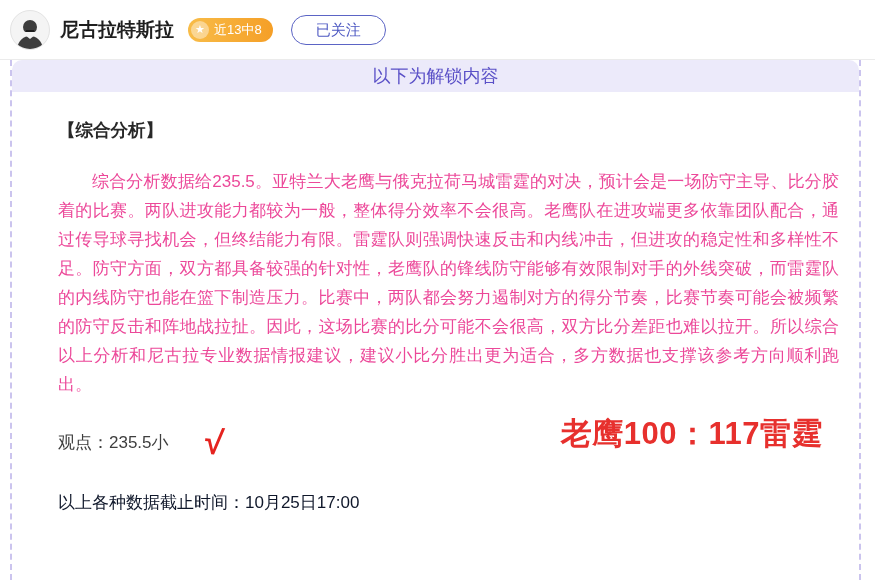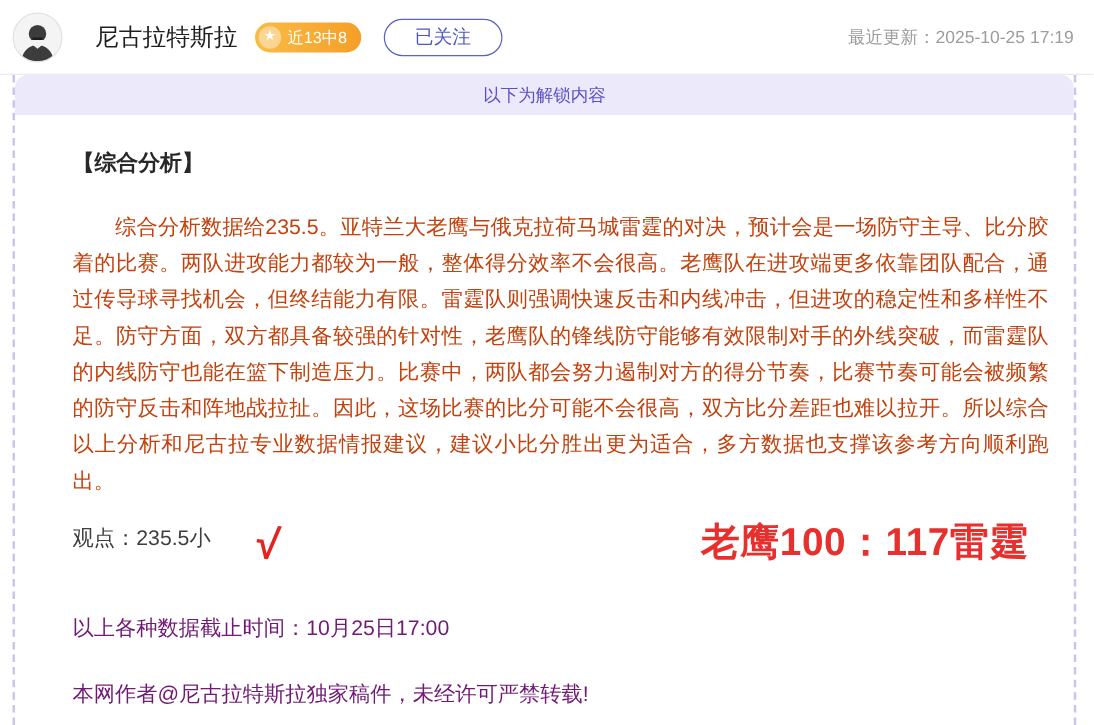--- a/index.html
+++ b/index.html
@@ -13,21 +13,21 @@
     height:60px;display:flex;align-items:center;
     padding:0 16px 0 10px;box-sizing:border-box;
     border-bottom:1px solid #ebebeb;background:#fff;
   }
   .avatar{
     width:38px;height:38px;border-radius:50%;background:#f4f4f4;
     border:1px solid #e3e3e3;display:flex;align-items:flex-end;justify-content:center;
     overflow:hidden;flex:none;cursor:pointer;
   }
   .avatar svg{display:block;}
-  .author-name{font-size:19px;font-weight:normal;color:#1f1f1f;margin-left:26px;white-space:nowrap;}
+  .author-name{font-size:19px;font-weight:bold;color:#1f1f1f;margin-left:10px;white-space:nowrap;}
   .badge{
     height:24px;border-radius:12px;display:flex;align-items:center;
     color:#fff;font-size:13px;padding:0 11px 0 3px;white-space:nowrap;
   }
   .badge-record{background:linear-gradient(90deg,#f8bc48,#f59f27);margin-left:14px;}
   .badge-streak{background:linear-gradient(90deg,#f89d4c,#f4534d);margin-left:10px;}
   .badge-icon{
     width:18px;height:18px;border-radius:50%;background:rgba(255,255,255,.42);
     display:flex;align-items:center;justify-content:center;margin-right:5px;flex:none;
   }
@@ -38,37 +38,37 @@
     font-size:15px;font-family:Liberation Sans, sans-serif;cursor:pointer;line-height:28px;
   }
   .updated{margin-left:auto;color:#9c9c9c;font-size:14px;white-space:nowrap;}
   
   .content-box{
     margin:0 14px 0 10px;
     border-left:2px dashed #cbc4ee;border-right:2px dashed #cbc4ee;
     height:520px;box-sizing:border-box;position:relative;background:#fff;
   }
   .unlock-banner{
-    background:#eceafa;color:#5a50c7;font-size:14px;text-align:center;
+    background:#eceafa;color:#5a50c7;font-size:18px;text-align:center;
     height:32px;line-height:32px;border-radius:10px 10px 0 0;
   }
   .article{padding:0 20px 0 46px;color:#3e3e3e;font-size:17px;}
   .section-title{font-weight:bold;font-size:17.5px;color:#282828;margin-top:26px;font-family:Liberation Serif, serif;}
-  .paragraph{margin-top:25px;line-height:29px;text-indent:2em;text-align:justify;color:#c2410c;}
-  .viewpoint-row{margin-top:20px;height:46px;display:flex;align-items:flex-start;position:relative;}
+  .paragraph{margin-top:25px;line-height:29px;text-indent:2em;text-align:justify;color:#ec4899;}
+  .viewpoint-row{margin-top:20px;height:46px;display:flex;align-items:center;position:relative;}
   .viewpoint-text{font-size:17px;color:#3e3e3e;}
   .checkmark{
     color:#e5231f;font-size:34px;font-weight:bold;margin-left:36px;
     line-height:1;transform:rotate(6deg);display:inline-block;
   }
   .score{
     position:absolute;right:16px;top:-6px;color:#e7302d;font-size:31px;
     font-weight:bold;letter-spacing:.5px;white-space:nowrap;
   }
-  .meta-row{margin-top:30px;font-size:17px;color:#701a75;}
+  .meta-row{margin-top:30px;font-size:17px;color:#0f172a;}
   .meta-row.first{margin-top:26px;}
 </style>
 </head>
 <body>
 
 <div class="header">
   <div class="avatar">
     <svg width="34" height="34" viewBox="0 0 34 34">
       <circle cx="17" cy="12" r="7" fill="#3c3c3c"></circle>
       <rect x="13" y="15" width="8" height="3" fill="#1d1d1d"></rect>
@@ -81,38 +81,34 @@
   <div class="badge badge-record">
     <span class="badge-icon">
       <span class="star-glyph">★</span>
     </span>
     <span>近13中8</span>
   </div>
 
 
   <button class="follow-btn">已关注</button>
 
-  <div class="updated">
-    <span>最近更新：</span><span>2025-10-25 17:19</span>
-  </div>
 </div>
 
 <div class="content-box">
   <div class="unlock-banner">以下为解锁内容</div>
 
   <div class="article">
     <div class="section-title">【综合分析】</div>
 
     <div class="paragraph">综合分析数据给235.5。亚特兰大老鹰与俄克拉荷马城雷霆的对决，预计会是一场防守主导、比分胶着的比赛。两队进攻能力都较为一般，整体得分效率不会很高。老鹰队在进攻端更多依靠团队配合，通过传导球寻找机会，但终结能力有限。雷霆队则强调快速反击和内线冲击，但进攻的稳定性和多样性不足。防守方面，双方都具备较强的针对性，老鹰队的锋线防守能够有效限制对手的外线突破，而雷霆队的内线防守也能在篮下制造压力。比赛中，两队都会努力遏制对方的得分节奏，比赛节奏可能会被频繁的防守反击和阵地战拉扯。因此，这场比赛的比分可能不会很高，双方比分差距也难以拉开。所以综合以上分析和尼古拉专业数据情报建议，建议小比分胜出更为适合，多方数据也支撑该参考方向顺利跑出。</div>
 
     <div class="viewpoint-row">
       <span class="viewpoint-text">观点：</span>
       <span class="viewpoint-text">235.5小</span>
       <span class="checkmark">√</span>
       <span class="score">老鹰100：117雷霆</span>
     </div>
 
     <div class="meta-row first">以上各种数据截止时间：10月25日17:00</div>
 
-    <div class="meta-row">本网作者@尼古拉特斯拉独家稿件，未经许可严禁转载!</div>
 
   </div>
 </div>
 
 </body></html>

